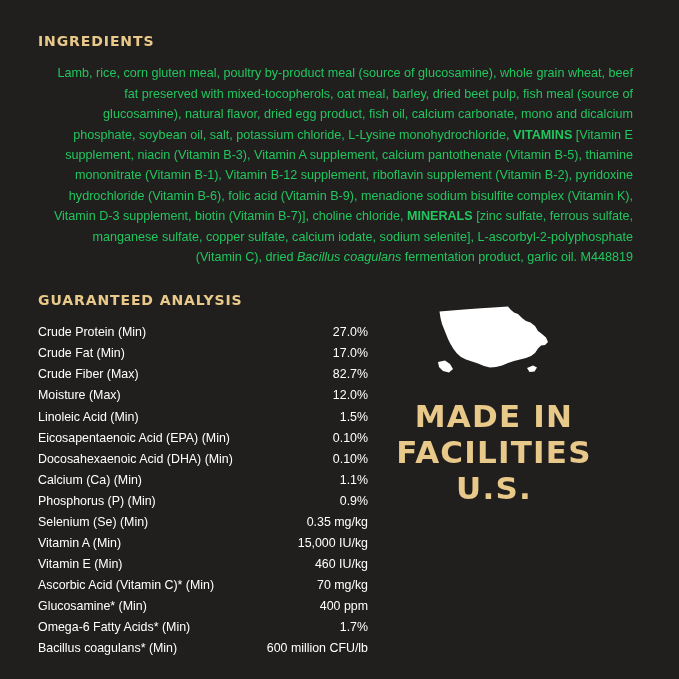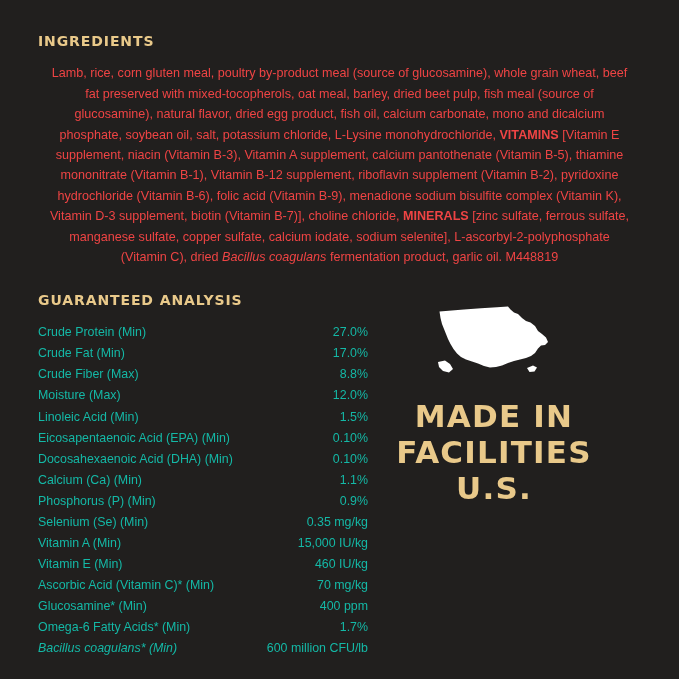--- a/index.html
+++ b/index.html
@@ -27,57 +27,56 @@
     font-size: 14px;
     letter-spacing: 0.9px;
     color: #e9c98a;
     text-transform: uppercase;
     margin: 0 0 14px 0;
     line-height: 1.1;
   }
   .ingredients-body {
     font-size: 12.6px;
     line-height: 1.62;
-    color: #ef4444;
+    color: #22c55e;
     margin: 8px;
-    text-align: center;
+    text-align: right;
     max-width: 605px;
   }
   .ingredients-body b {
     font-weight: bold;
   }
   .ingredients-body i {
     font-style: italic;
   }
   .ga-wrap {
     margin-top: 26px;
     position: relative;
   }
   .ga-table {
     width: 330px;
     border-collapse: collapse;
     font-size: 12.4px;
-    color: #14b8a6;
+    color: #ffffff;
   }
   .ga-table td {
     padding: 2.6px 0;
     vertical-align: top;
     line-height: 1.28;
   }
   .ga-table td.label {
     text-align: left;
     white-space: nowrap;
   }
   .ga-table td.value {
     text-align: right;
     white-space: nowrap;
     width: 110px;
   }
   .ga-table tr.italic td.label {
-    font-style: italic;
     margin-top: 44px;
   }
   
   .badge {
     position: absolute;
     top: 8px;
     right: 22px;
     width: 250px;
     text-align: center;
   }
@@ -115,21 +114,21 @@
           <tr>
             <td class="label">Crude Protein (Min)</td>
             <td class="value">27.0%</td>
           </tr>
           <tr>
             <td class="label">Crude Fat (Min)</td>
             <td class="value">17.0%</td>
           </tr>
           <tr>
             <td class="label">Crude Fiber (Max)</td>
-            <td class="value">8.8%</td>
+            <td class="value">82.7%</td>
           </tr>
           <tr>
             <td class="label">Moisture (Max)</td>
             <td class="value">12.0%</td>
           </tr>
           <tr>
             <td class="label">Linoleic Acid (Min)</td>
             <td class="value">1.5%</td>
           </tr>
           <tr>

